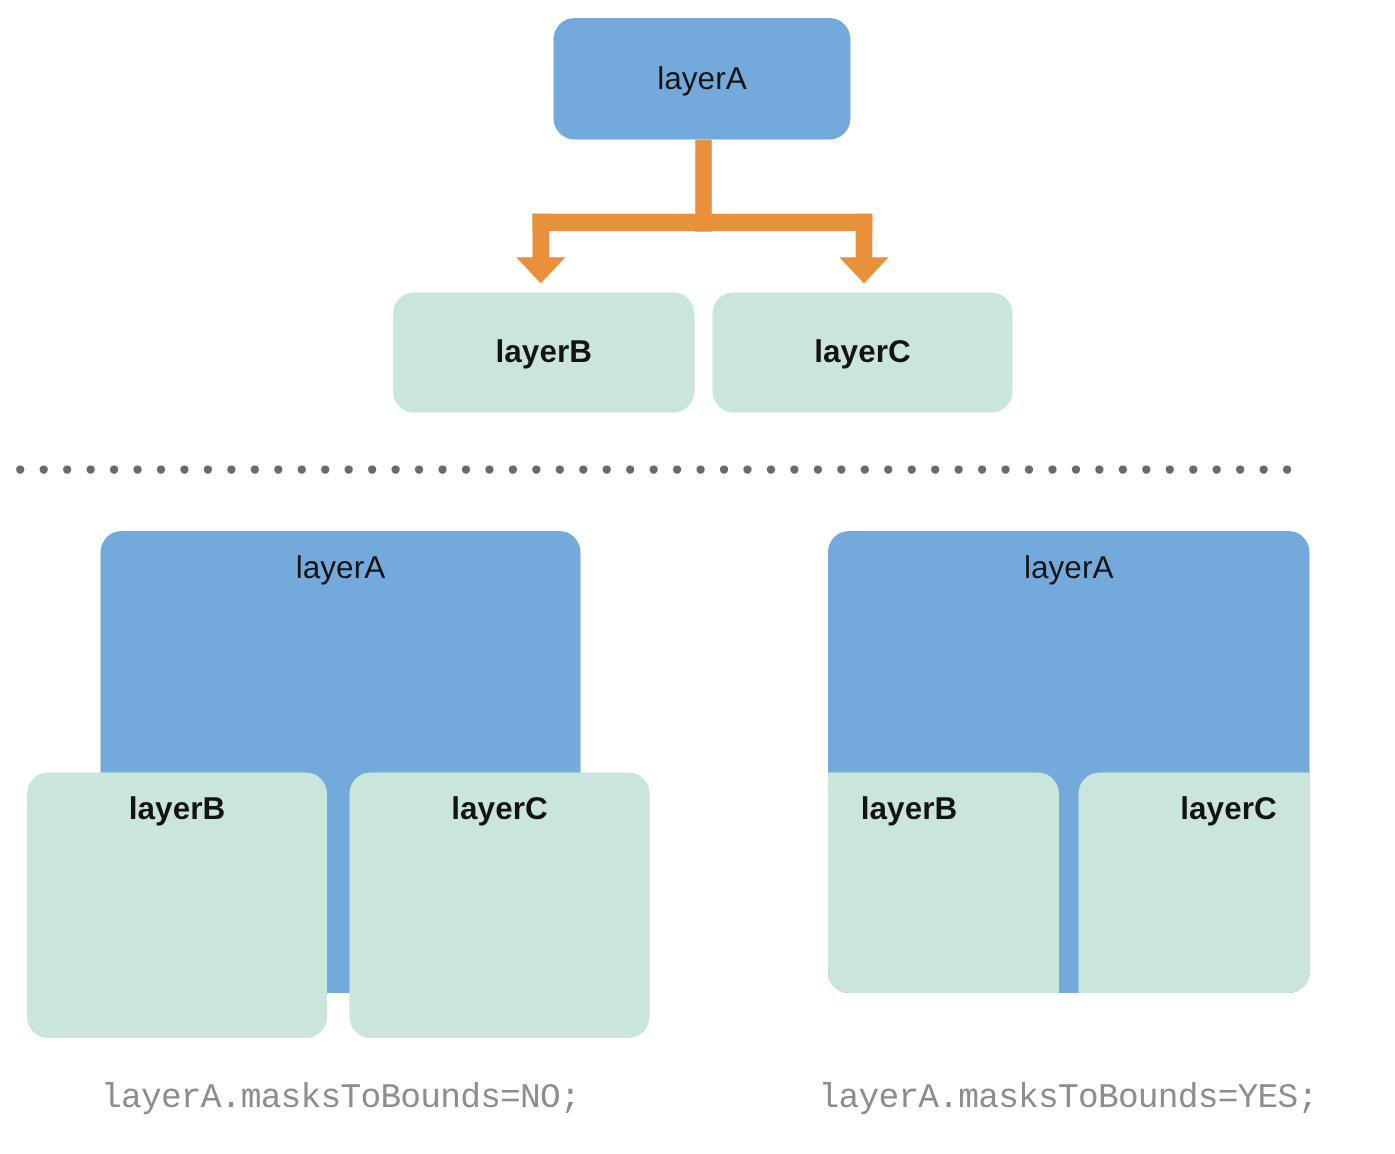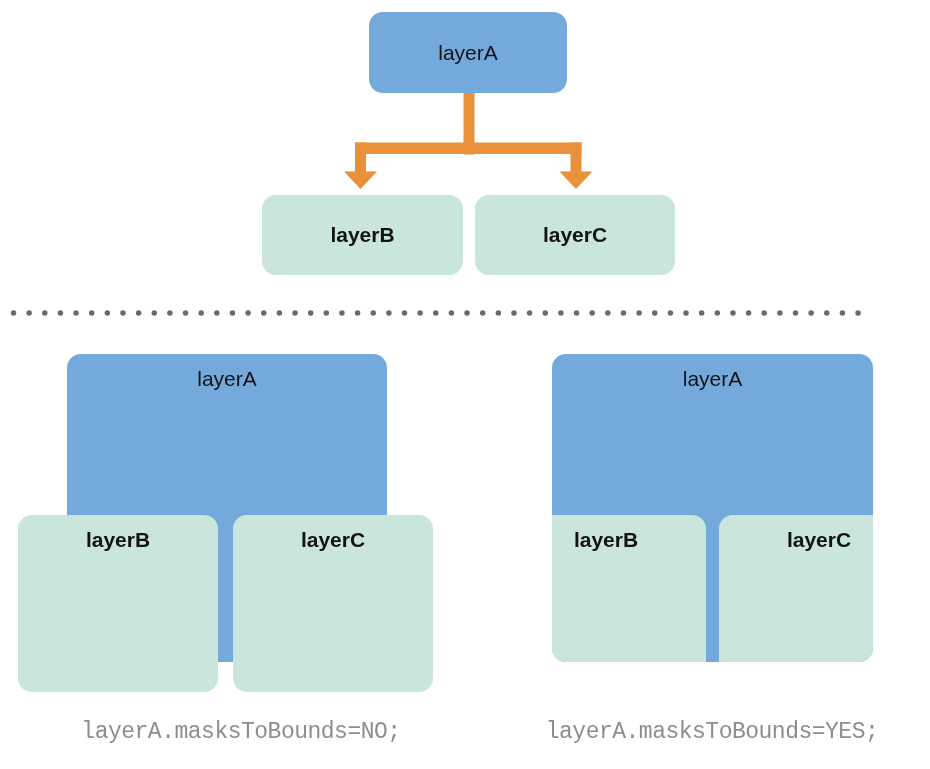--- a/index.html
+++ b/index.html
@@ -108,21 +108,21 @@
   <div>
     <div class="box blue top-center" style="left:67px; top:354px; width:320px; height:308px;">
       <span class="lbl">layerA</span>
     </div>
     <div class="box mint top-center" style="left:18px; top:515px; width:200px; height:177px;">
       <span class="lbl">layerB</span>
     </div>
     <div class="box mint top-center" style="left:233px; top:515px; width:200px; height:177px;">
       <span class="lbl">layerC</span>
     </div>
-    <div class="caption" style="left:41px; top:719px; width:400px;">layerA.masksToBounds=NO;</div>
+    <div class="caption" style="left:27px; top:719px; width:400px;">layerA.masksToBounds=NO;</div>
   </div>
 
   <div>
     <div class="mask-container blue" style="left:552px; top:354px; width:321px; height:308px;">
       <span class="lbl inner-label">layerA</span>
       <div class="box mint top-center" style="left:-46px; top:161px; width:200px; height:177px;">
         <span class="lbl">layerB</span>
       </div>
       <div class="box mint top-center" style="left:167px; top:161px; width:200px; height:177px;">
         <span class="lbl">layerC</span>

